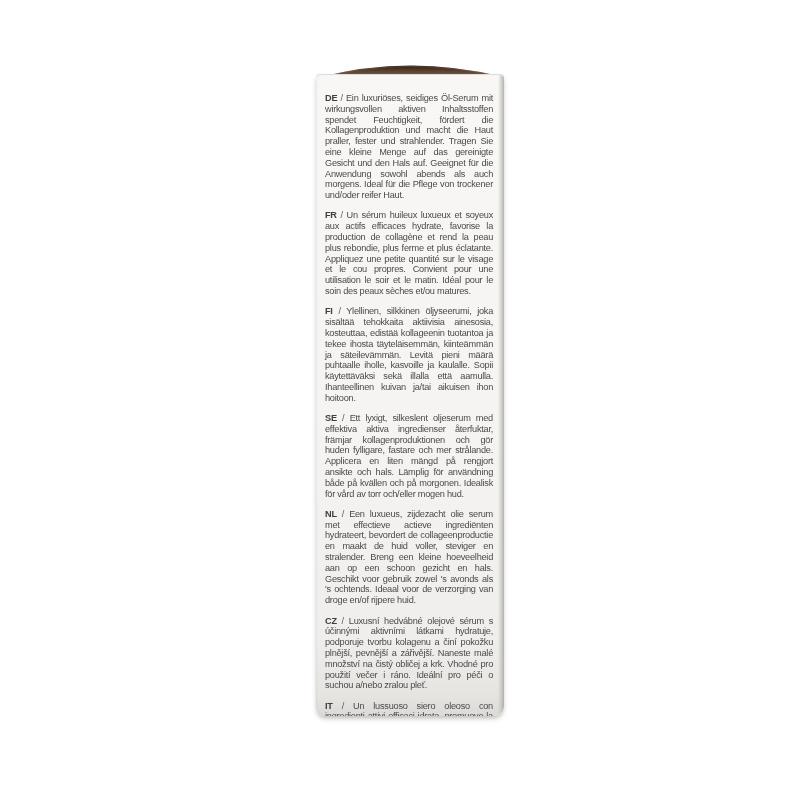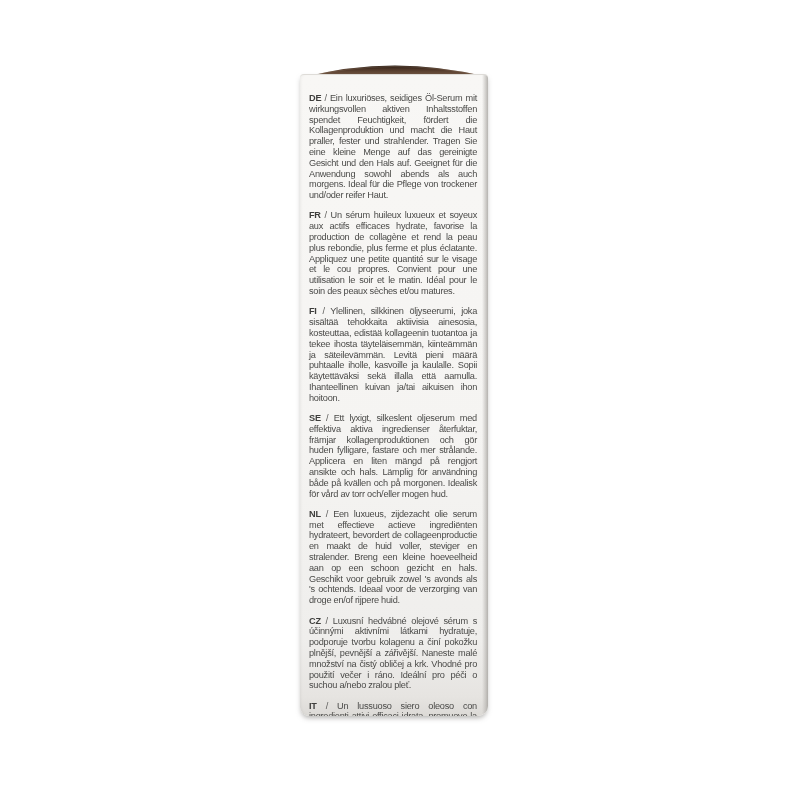--- a/index.html
+++ b/index.html
@@ -7,20 +7,21 @@
     padding: 0;
     background: #ffffff;
     font-family: "Liberation Sans", sans-serif;
   }
   .scene {
     position: relative;
     width: 696px;
     height: 800px;
     background: #ffffff;
     overflow: hidden;
+    margin-left: 16px;
   }
   .box {
     position: absolute;
     left: 300px;
     top: 58px;
     width: 188px;
     height: 658px;
   }
   .box-top-svg {
     position: absolute;

